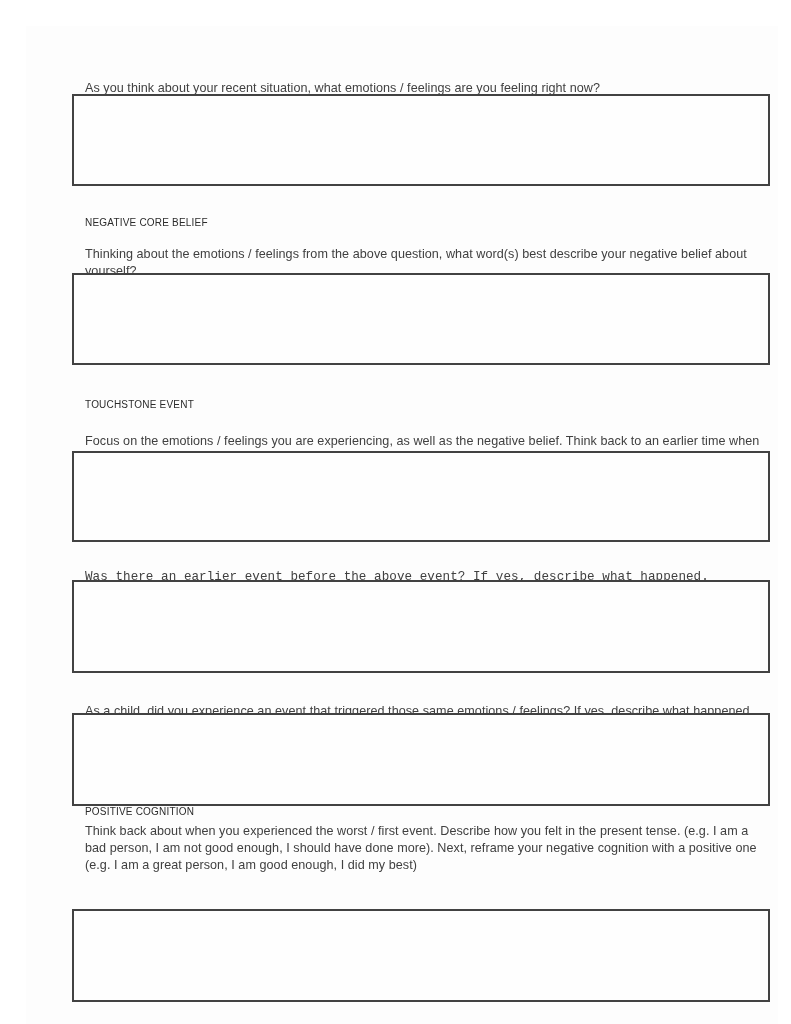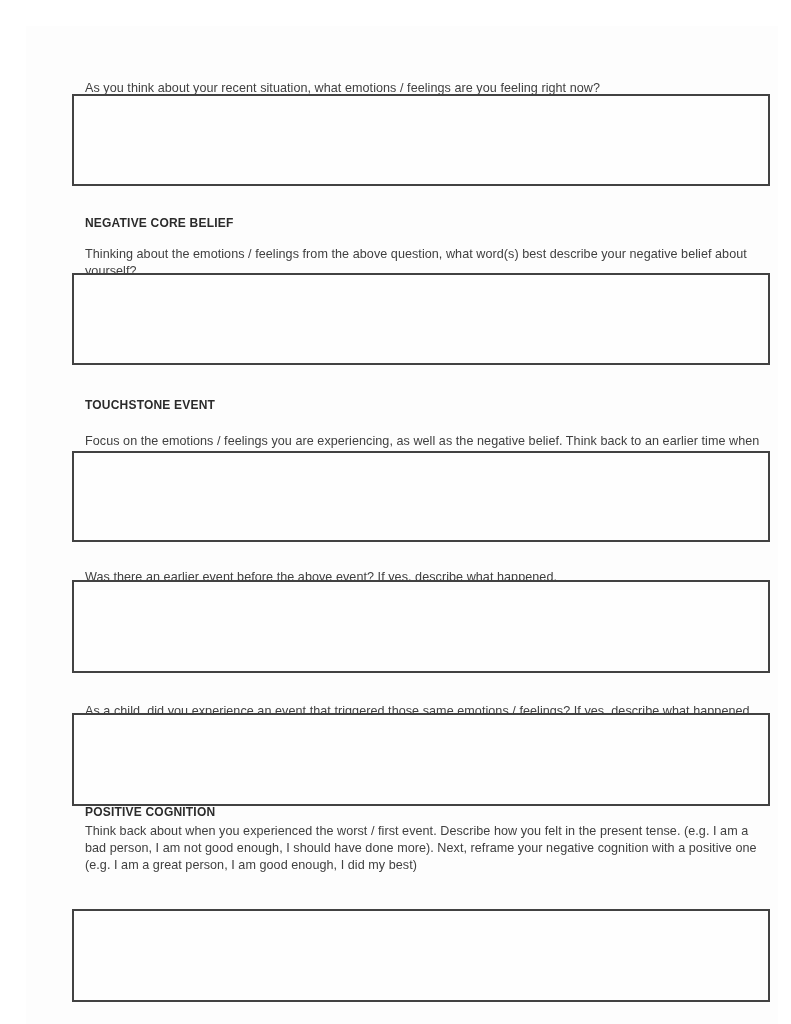--- a/index.html
+++ b/index.html
@@ -20,23 +20,23 @@
     width: 702px;
     font-size: 12.6px;
     line-height: 16.8px;
     letter-spacing: 0.05px;
     color: #404040;
   }
   .section-heading {
     position: absolute;
     left: 46px;
     width: 702px;
-    font-size: 12px;
+    font-size: 10px;
     line-height: 16px;
-    font-weight: bold;
+    font-weight: normal;
     letter-spacing: 0.2px;
     color: #2b2b2b;
   }
   .answer-box {
     position: absolute;
     left: 46px;
     width: 698px;
     background: #fefefe;
     border: 2px solid #424242;
     resize: none;
@@ -64,21 +64,21 @@
   <textarea class="answer-box" style="top: 68px; height: 92px;"></textarea>
 
   <h2 class="section-heading" style="top: 176px;">NEGATIVE CORE BELIEF</h2>
   <p class="question" style="top: 207px;">Thinking about the emotions / feelings from the above question, what word(s) best describe your negative belief about yourself?</p>
   <textarea class="answer-box" style="top: 247px; height: 92px;"></textarea>
 
   <h2 class="section-heading" style="top: 358px;">TOUCHSTONE EVENT</h2>
   <p class="question" style="top: 394px;">Focus on the emotions / feelings you are experiencing, as well as the negative belief. Think back to an earlier time when those same emotions / feelings / thoughts were experienced. Write down the memory that comes to mind.</p>
   <textarea class="answer-box" style="top: 425px; height: 91px;"></textarea>
 
-  <p class="question" style="top: 530px;">Was there an earlier event before the above event? If yes, describe what happened.</p>
+  <p class="question" style="top: 530px; font-family: Liberation Mono, monospace;">Was there an earlier event before the above event? If yes, describe what happened.</p>
   <textarea class="answer-box" style="top: 554px; height: 93px;"></textarea>
 
   <p class="question" style="top: 664px;">As a child, did you experience an event that triggered those same emotions / feelings? If yes, describe what happened.</p>
   <textarea class="answer-box" style="top: 687px; height: 93px;"></textarea>
 
   <h2 class="section-heading" style="top: 765px;">POSITIVE COGNITION</h2>
   <p class="question" style="top: 784px;">Think back about when you experienced the worst / first event. Describe how you felt in the present tense. (e.g. I am a bad person, I am not good enough, I should have done more). Next, reframe your negative cognition with a positive one (e.g. I am a great person, I am good enough, I did my best)</p>
   <textarea class="answer-box" style="top: 883px; height: 93px;"></textarea>
 
   <div class="page-number">Page 2</div>

